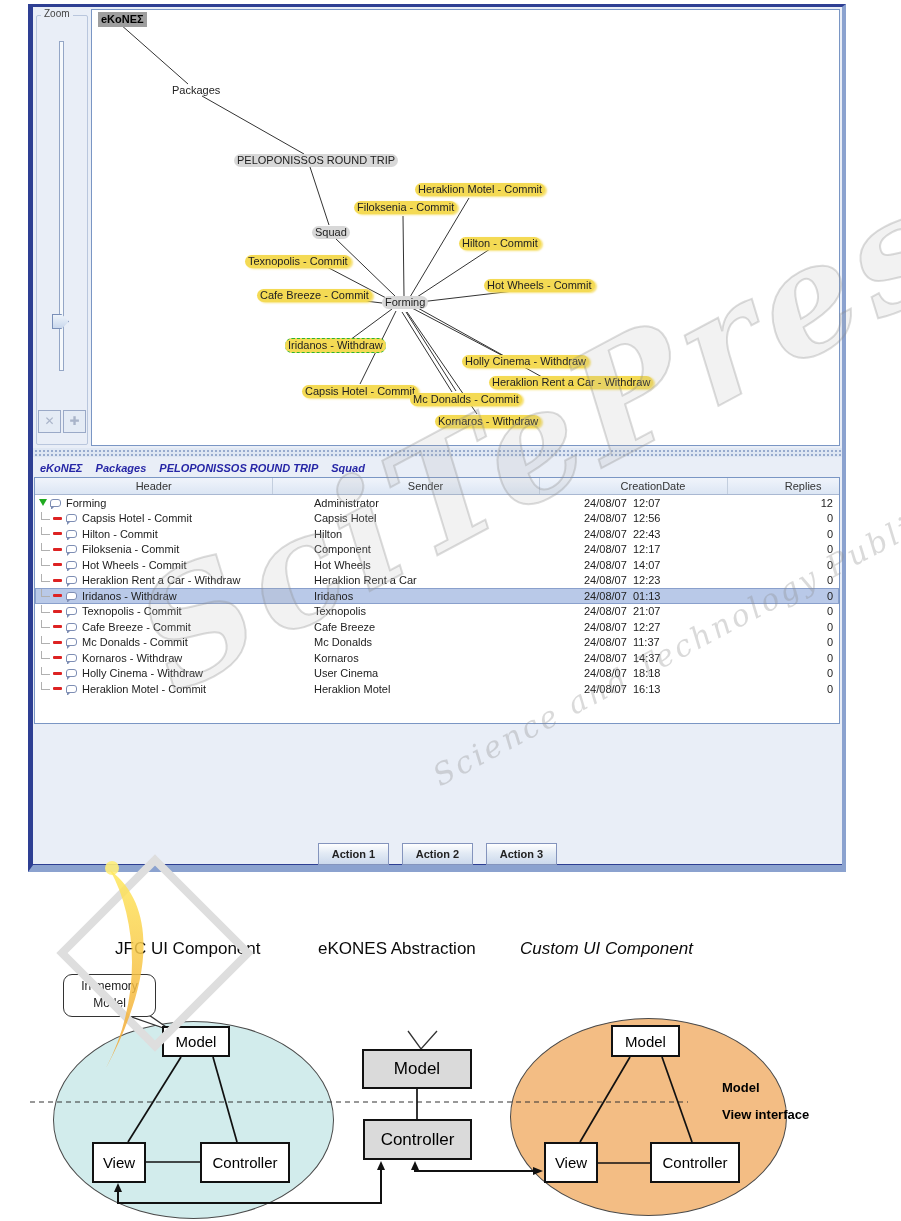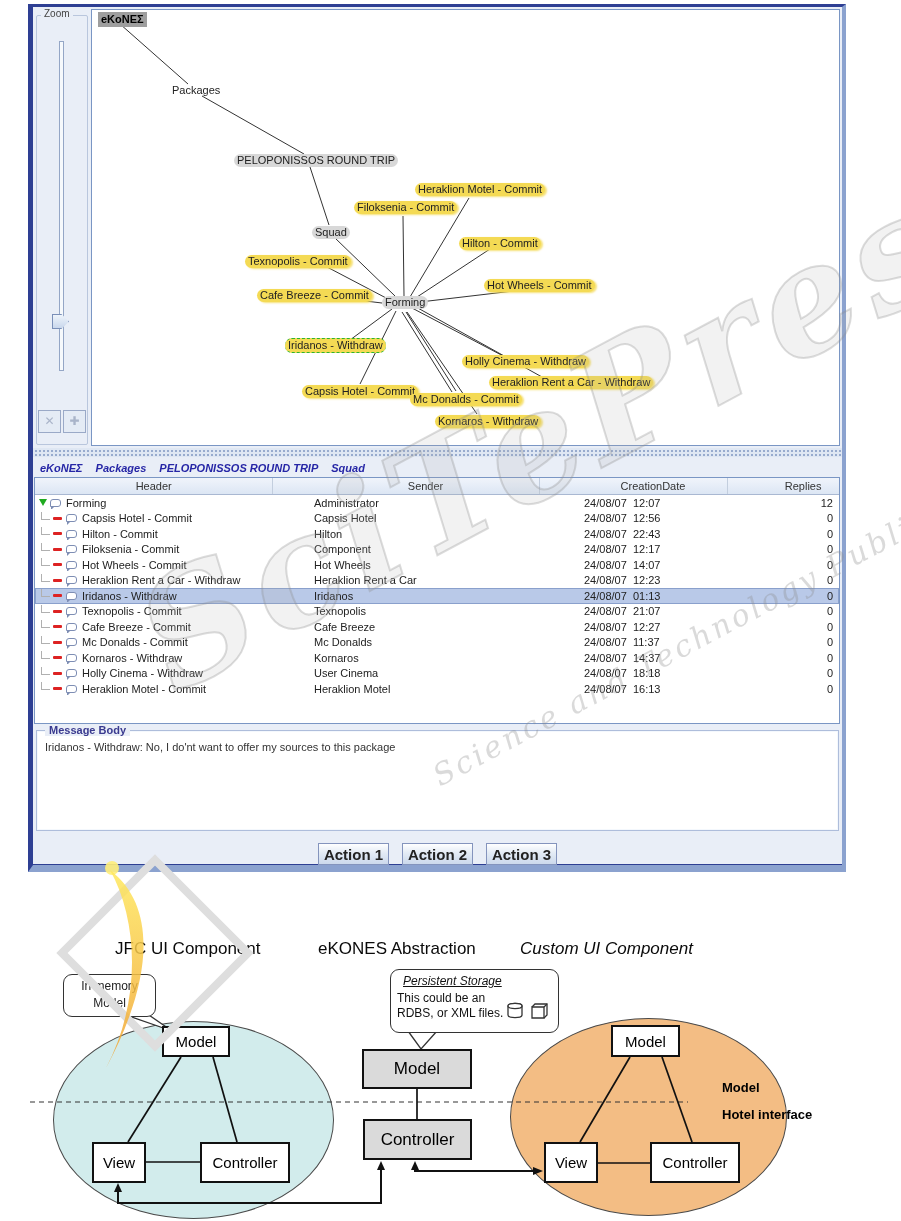--- a/index.html
+++ b/index.html
@@ -73,21 +73,21 @@
 
   
   .msg-panel { position:absolute; left:3px; top:723px; width:803px; height:101px; background:#fff;
     border:1px solid #aebddb; box-shadow:inset 0 0 0 1px #f4f8fd; }
   .msg-title { position:absolute; left:8px; top:-7px; background:#e9eef7; padding:0 4px; font-size:11px; font-weight:bold; color:#3a3a8f; }
   .msg-text { padding:10px 8px; font-size:11px; color:#333; }
 
   
   .actions { position:absolute; left:0; top:836px; width:809px; display:flex; justify-content:center; gap:13px; }
   .btn { min-width:71px; height:22px; border:1px solid #8494bd; background:linear-gradient(#ffffff,#e3ebf5 45%,#ccd9ec);
-    font-size:15px; font-weight:bold; color:#222; font-family:"Liberation Sans",sans-serif; }
+    font-size:11px; font-weight:bold; color:#222; font-family:"Liberation Sans",sans-serif; }
 
   
   .dg-heading { position:absolute; font-size:17px; color:#0a0a0a; white-space:nowrap; z-index:6; }
   .ellipse { position:absolute; border-radius:50%; border:1.5px solid #4a4a4a; z-index:2; }
   .ell-left { left:53px; top:1021px; width:281px; height:198px; background:#d2ecec; }
   .ell-right { left:510px; top:1018px; width:277px; height:198px; background:#f3bd84; }
   .dg-svg { position:absolute; left:0; top:0; z-index:3; pointer-events:none; }
   .mvc-box { position:absolute; background:#fff; border:2px solid #111; display:flex; align-items:center; justify-content:center;
     font-size:15px; color:#000; z-index:4; }
   .mvc-box.gray { background:#dadada; font-size:17px; }
@@ -317,24 +317,20 @@
               <span class="dash-red"></span>
               <span class="bubble"></span>
               <span>Heraklion Motel - Commit</span>
             </div>
           <div class="td c1">Heraklion Motel</div>
           <div class="td d c2">24/08/07  16:13</div>
           <div class="td r c3">0</div>
         </div>
       </div>
 
-      <div class="msg-panel">
-        <span class="msg-title">Message Body</span>
-        <div class="msg-text">Iridanos - Withdraw: No, I do'nt want to offer my sources to this package</div>
-      </div>
 
       <div class="actions">
         <button class="btn">Action 1</button>
         <button class="btn">Action 2</button>
         <button class="btn">Action 3</button>
       </div>
 
     </div>
   </div>
 
@@ -367,49 +363,34 @@
       <polygon points="533,1167 543,1171 533,1175"></polygon>
     </g>
     <path d="M120 1013 L172 1031 L146 1013" fill="#ffffff" stroke="#333" stroke-width="1.3"></path>
     <path d="M408 1031 L421 1049 L437 1031" fill="#ffffff" stroke="#333" stroke-width="1.3"></path>
   </svg>
 
   <div class="callout co-mem">
     <div>In memory</div>
     <div>Model</div>
   </div>
-  <div class="callout co-ps">
-    <div class="t">Persistent Storage</div>
-    <div style="width:120px;">This could be an RDBS, or XML files.</div>
-    <span class="icons">
-      <svg width="44" height="18">
-        <g stroke="#333" stroke-width="1.3" fill="#fff">
-          <path d="M2 4 A7 2.6 0 0 1 16 4 L16 13 A7 2.6 0 0 1 2 13 Z"></path>
-          <ellipse cx="9" cy="4" rx="7" ry="2.6"></ellipse>
-          <path d="M26 5 L38 5 L38 16 L26 16 Z"></path>
-          <path d="M26 5 L29 2 L41 2 L41 13 L38 16" fill="none"></path>
-          <path d="M38 5 L41 2" fill="none"></path>
-        </g>
-      </svg>
-    </span>
-  </div>
 
   <div class="mvc-box" style="left:162px; top:1026px; width:68px; height:31px;">Model</div>
   <div class="mvc-box" style="left:92px;  top:1142px; width:54px; height:41px;">View</div>
   <div class="mvc-box" style="left:200px; top:1142px; width:90px; height:41px;">Controller</div>
 
   <div class="mvc-box gray" style="left:362px; top:1049px; width:110px; height:40px;">Model</div>
   <div class="mvc-box gray" style="left:363px; top:1119px; width:109px; height:41px;">Controller</div>
 
   <div class="mvc-box" style="left:611px; top:1025px; width:69px; height:32px;">Model</div>
   <div class="mvc-box" style="left:544px; top:1142px; width:54px; height:41px;">View</div>
   <div class="mvc-box" style="left:650px; top:1142px; width:90px; height:41px;">Controller</div>
 
   <span class="side-label" style="left:722px; top:1080px;">Model</span>
-  <span class="side-label" style="left:722px; top:1107px;">Hotel interface</span>
+  <span class="side-label" style="left:722px; top:1107px;">View interface</span>
 
   <span class="wm wm-big">SciTePress</span>
   <span class="wm wm-small">Science and Technology Publications</span>
   <svg class="wm wm-logo" width="210" height="235" viewBox="0 0 210 235">
     <defs>
       <linearGradient id="lg" x1="0" y1="0" x2="0" y2="1">
         <stop offset="0" stop-color="#ffe95e" stop-opacity="0.85"></stop>
         <stop offset="1" stop-color="#f0a030" stop-opacity="0.85"></stop>
       </linearGradient>
     </defs>

